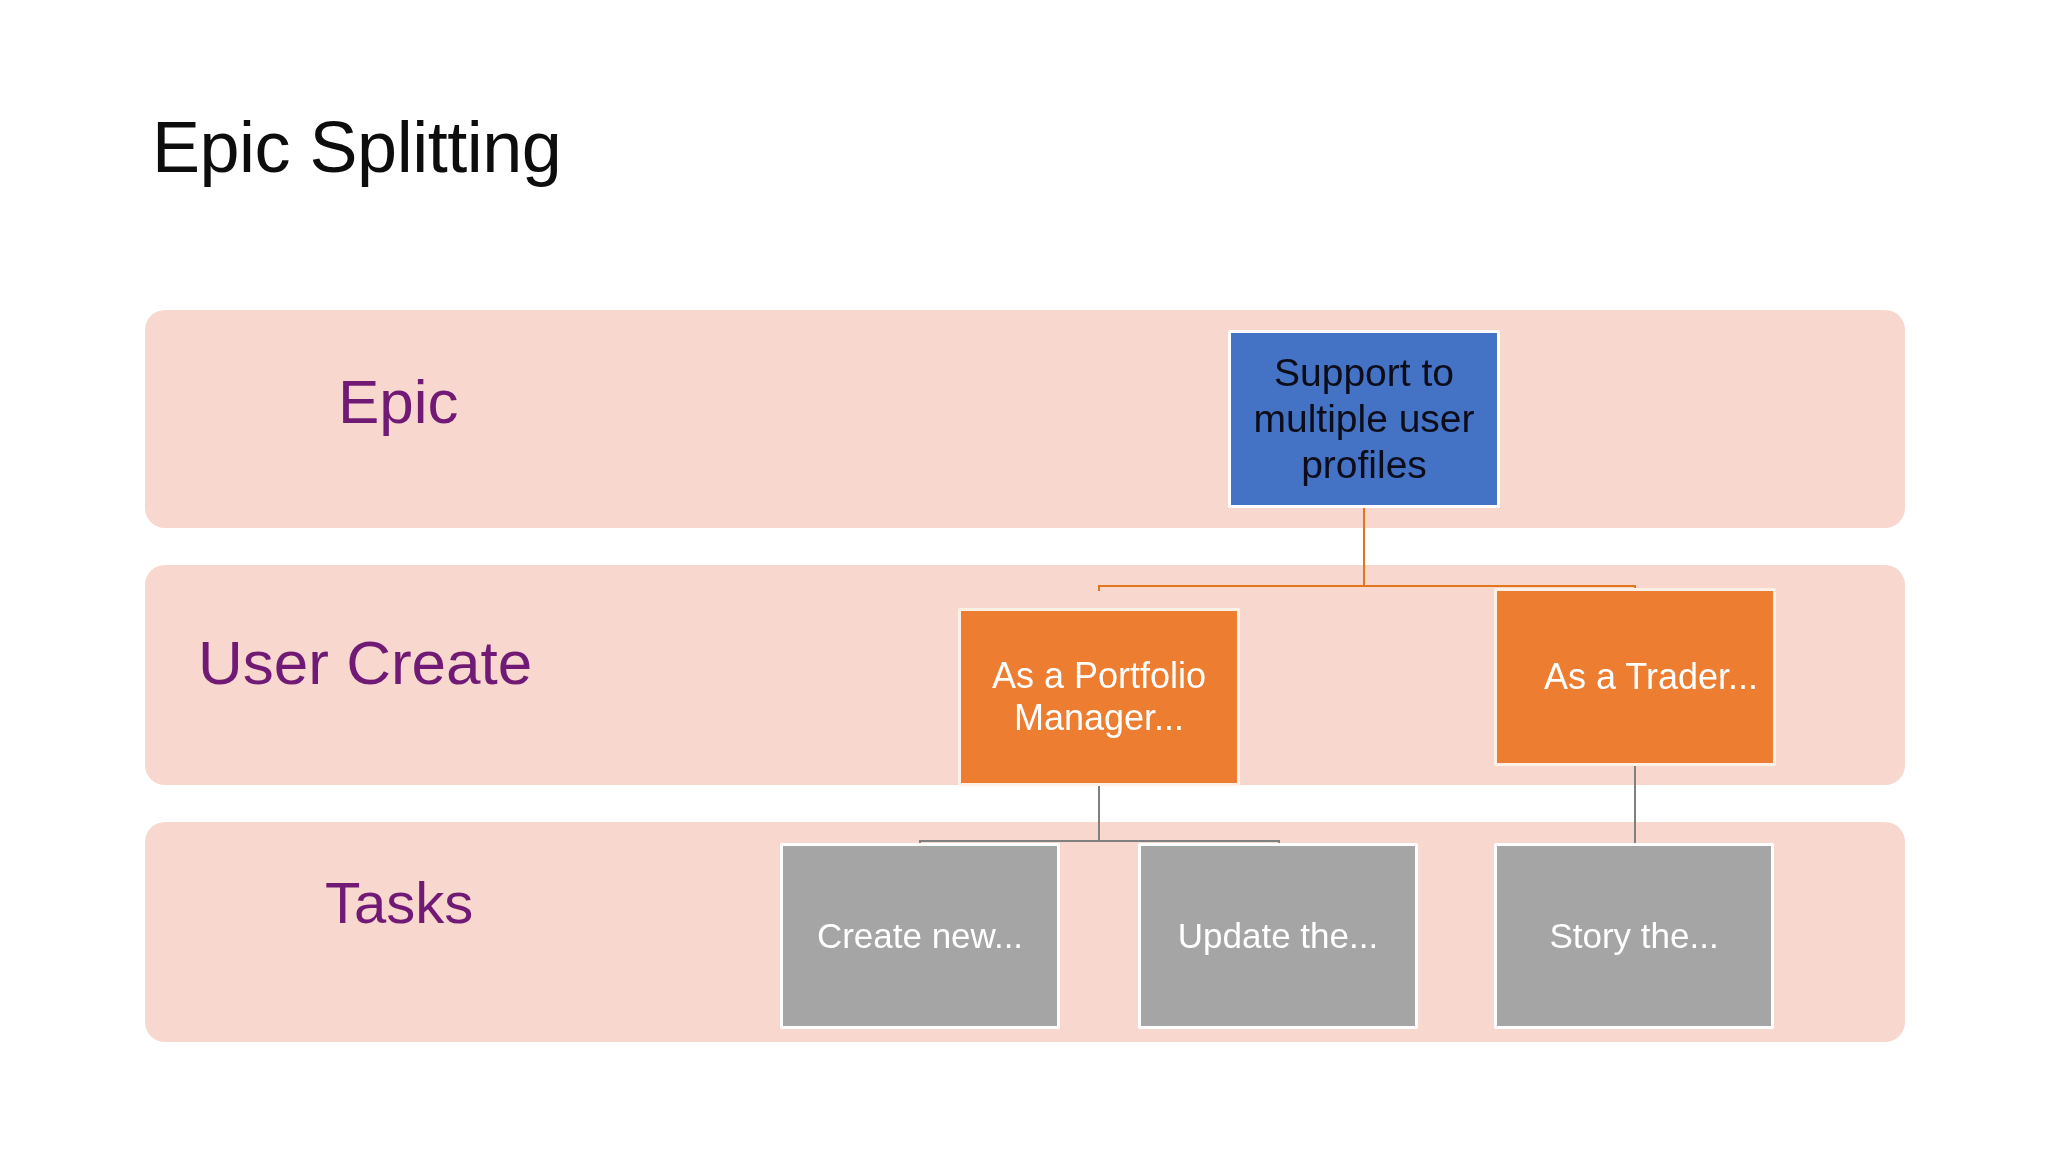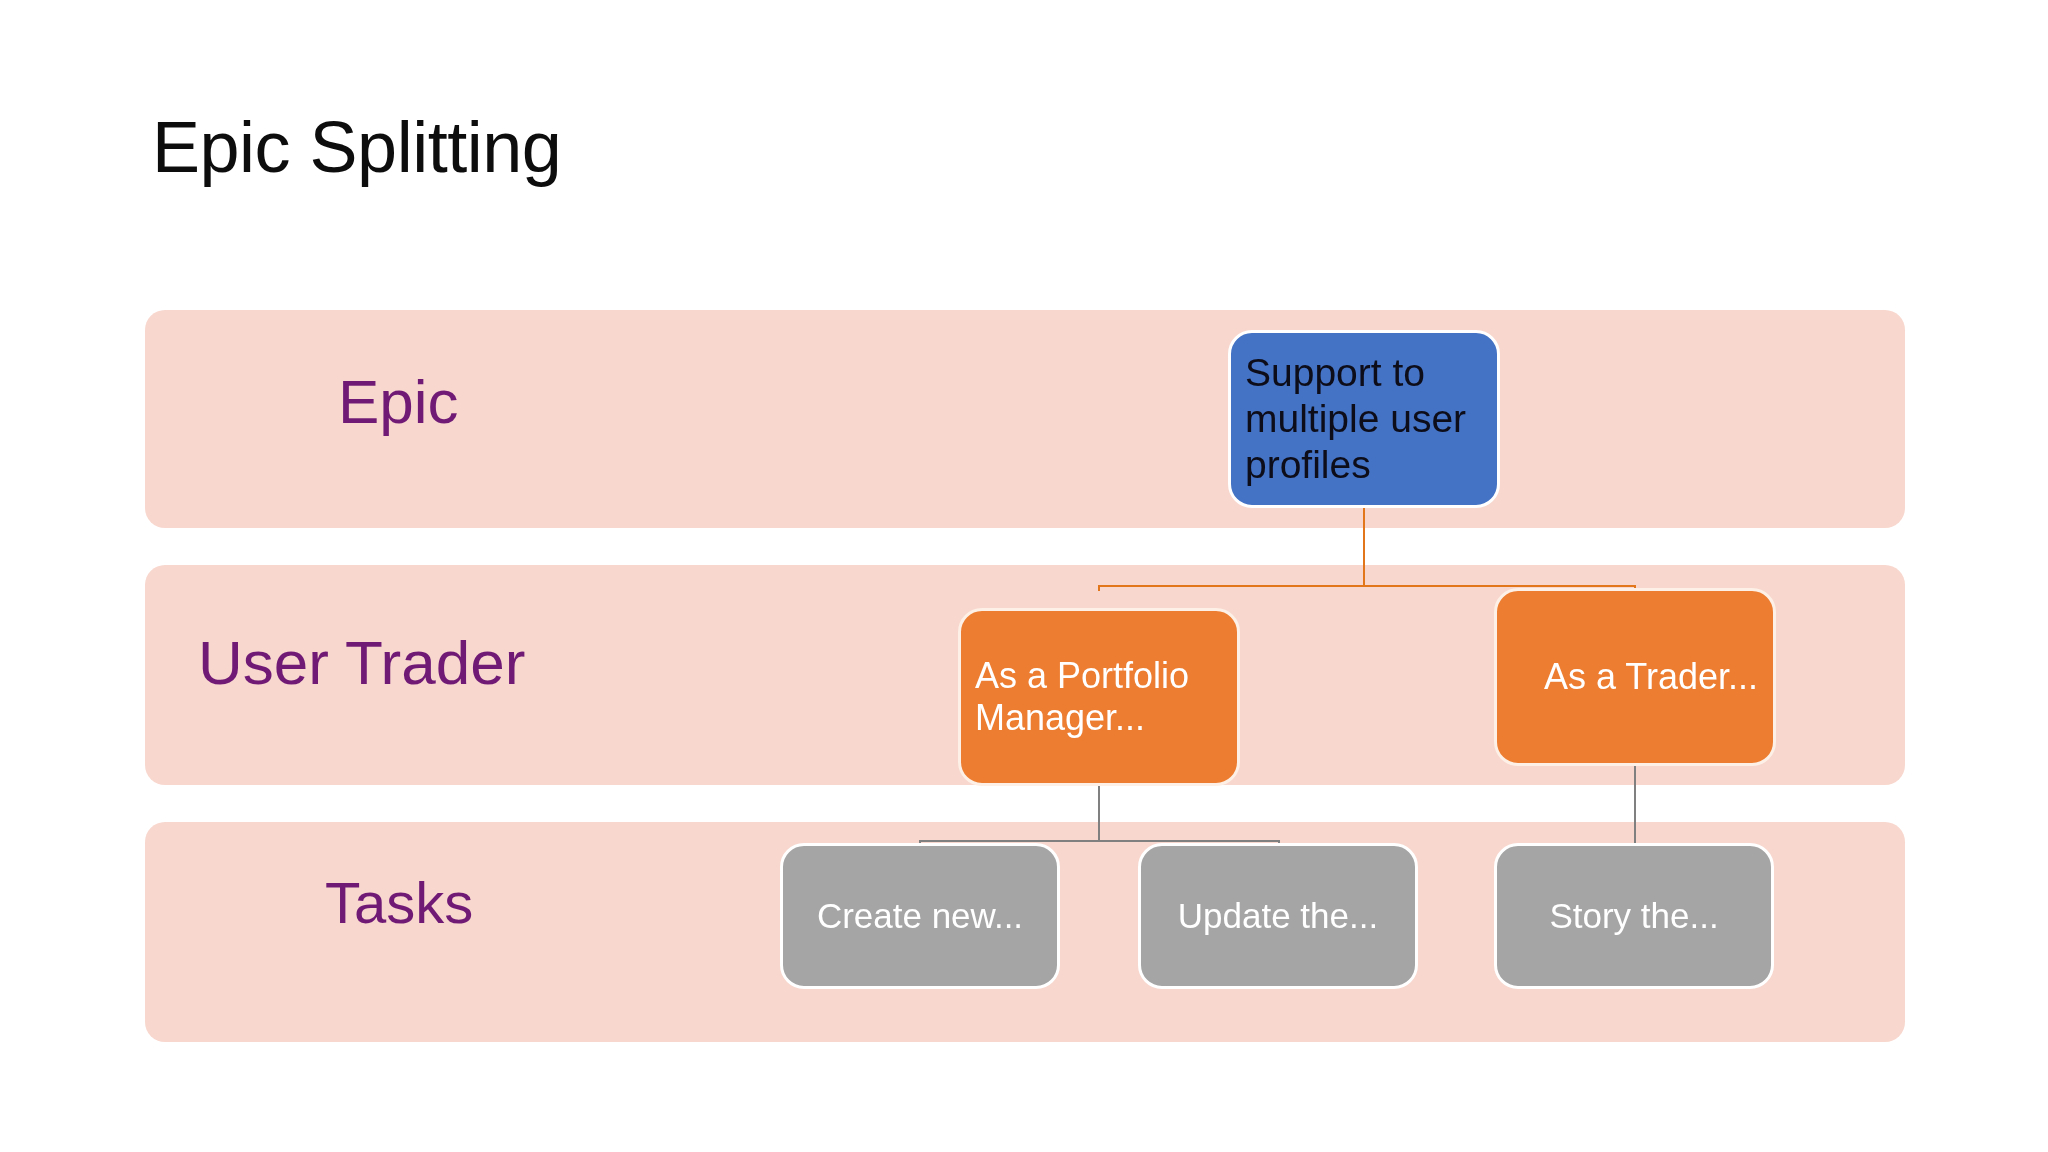--- a/index.html
+++ b/index.html
@@ -67,25 +67,25 @@
   #label-tasks {
     left: 325px;
     top: 874px;
     font-size: 58px;
   }
 
   
   .node {
     position: absolute;
     box-sizing: border-box;
-    border-radius: 24px;
+    border-radius: 2px;
     display: flex;
     align-items: center;
     justify-content: center;
-    text-align: left;
+    text-align: center;
     font-family: "Liberation Sans", "DejaVu Sans", sans-serif;
     font-weight: 400;
     line-height: 1.18;
     padding: 6px 14px;
     z-index: 5;
   }
 
   
   #node-epic {
     left: 1228px;
@@ -110,21 +110,21 @@
   #node-story-1 { left: 958px;  top: 588px; margin-top: 20px; }
   #node-story-2 { left: 1494px; top: 588px; padding-left: 46px; }
 
   
   .node-task {
     background: #a5a5a5;
     color: #ffffff;
     border: 3px solid #ffffff;
     font-size: 35px;
     width: 280px;
-    height: 146px;
+    height: 186px;
   }
   #node-task-1 { left: 780px;  top: 843px; }
   #node-task-2 { left: 1138px; top: 843px; }
   #node-task-3 { left: 1494px; top: 843px; }
 
   
   .connector {
     position: absolute;
     z-index: 2;
   }
@@ -138,21 +138,21 @@
 
 <div id="slide">
 
   <div id="slide-title">Epic Splitting</div>
 
   <div class="band" id="band-epic"></div>
   <div class="band" id="band-stories"></div>
   <div class="band" id="band-tasks"></div>
 
   <div class="band-label" id="label-epic">Epic</div>
-  <div class="band-label" id="label-stories">User Trader</div>
+  <div class="band-label" id="label-stories">User Create</div>
   <div class="band-label" id="label-tasks">Tasks</div>
 
   <div class="connector conn-v orange" style="left:1363px; top:508px; height:78px;"></div>
 
   <div class="connector conn-h orange" style="left:1099px; top:585px; width:536px;"></div>
 
   <div class="connector conn-v orange" style="left:1098px; top:585px; height:6px;"></div>
 
   <div class="connector conn-v orange" style="left:1634px; top:585px; height:6px;"></div>
 

